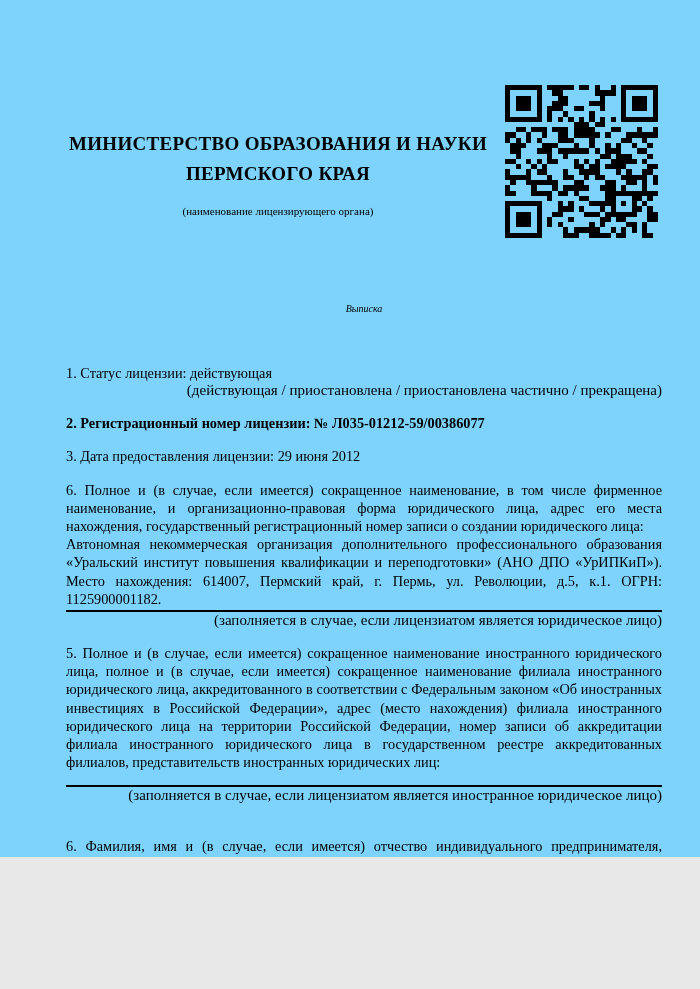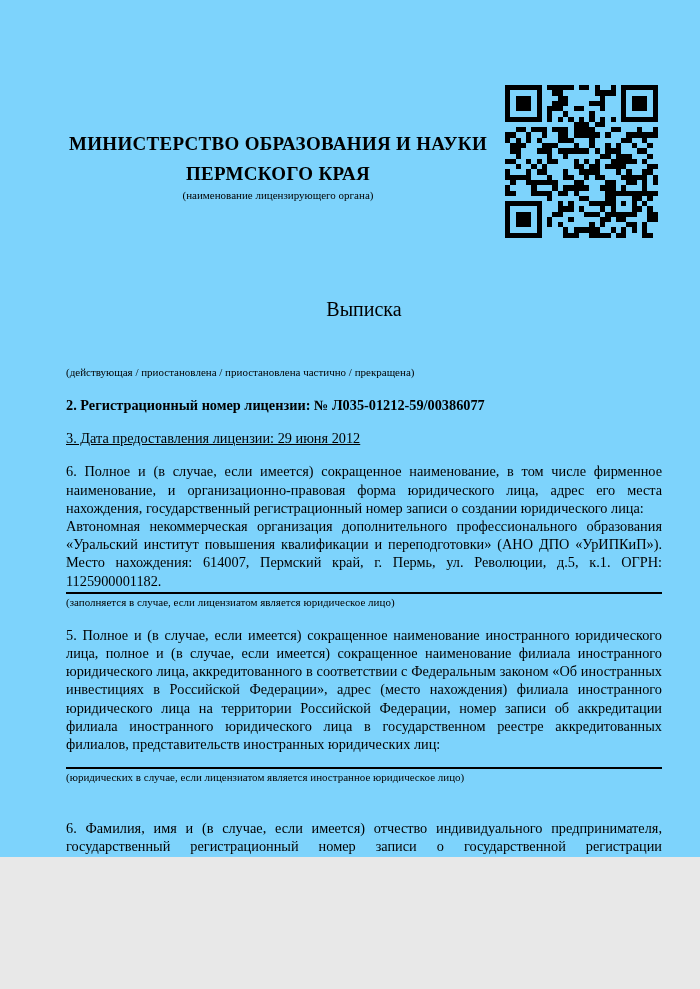--- a/index.html
+++ b/index.html
@@ -15,43 +15,43 @@
   }
   .ministry{
     position:absolute;left:66px;top:129px;width:424px;
     text-align:center;
   }
   .ministry-line{
     font-weight:bold;font-size:19px;line-height:30px;
     letter-spacing:.3px;
   }
   .ministry-caption{
-    font-size:11px;line-height:13px;margin-top:0;
+    font-size:11px;line-height:13px;margin-top:16px;
   }
   .qr{
     position:absolute;left:505px;top:85px;width:153px;height:153px;
   }
   .doc-title{
     position:absolute;left:66px;top:299px;width:596px;
-    text-align:center;font-size:20px;line-height:20px;
+    text-align:center;font-size:10px;line-height:20px;font-style:italic;
   }
   .content{
     position:absolute;left:66px;top:364px;width:596px;
     font-size:14.3px;line-height:18.2px;
   }
   .item{white-space:nowrap;}
   .para{text-align:justify;}
   .caption{
-    font-size:11px;line-height:14px;text-align:left;
+    font-size:15px;line-height:14px;text-align:right;
   }
   .rule{
     border:none;border-top:2px solid #000;margin:0;height:0;
   }
   .mt-item2{margin-top:17px;font-weight:bold;}
-  .mt-item3{margin-top:15px;text-decoration:underline;}
+  .mt-item3{margin-top:15px;}
   .mt-para4{margin-top:15px;}
   .mt-hr4{margin-top:2px;}
   .mt-cap{margin-top:1px;}
   .mt-para5{margin-top:17px;}
   .mt-hr-blank{margin-top:14px;}
   .mt-para6{margin-top:35px;}
   .mt-item7{margin-top:16px;}
   .page-number{
     position:absolute;left:66px;top:927px;width:596px;
     text-align:center;font-size:14px;line-height:16px;
@@ -480,34 +480,35 @@
         <rect x="27" y="28" width="1" height="1"></rect>
       </g>
     </svg>
 
   <div class="doc-title">
     <div>Выписка</div>
   </div>
 
   <div class="content">
 
+    <div class="item">1. Статус лицензии: действующая</div>
     <div class="caption mt-cap">(действующая / приостановлена / приостановлена частично / прекращена)</div>
 
     <div class="item mt-item2">2. Регистрационный номер лицензии: № Л035-01212-59/00386077</div>
 
     <div class="item mt-item3">3. Дата предоставления лицензии: 29 июня 2012</div>
 
     <div class="para mt-para4">6. Полное и (в случае, если имеется) сокращенное наименование, в том числе фирменное наименование, и организационно-правовая форма юридического лица, адрес его места нахождения, государственный регистрационный номер записи о создании юридического лица:</div>
     <div class="para">Автономная некоммерческая организация дополнительного профессионального образования «Уральский институт повышения квалификации и переподготовки» (АНО ДПО «УрИПКиП»). Место нахождения: 614007, Пермский край, г. Пермь, ул. Революции, д.5, к.1. ОГРН: 1125900001182.</div>
     <hr class="rule mt-hr4">
     <div class="caption mt-cap">(заполняется в случае, если лицензиатом является юридическое лицо)</div>
 
     <div class="para mt-para5">5. Полное и (в случае, если имеется) сокращенное наименование иностранного юридического лица, полное и (в случае, если имеется) сокращенное наименование филиала иностранного юридического лица, аккредитованного в соответствии с Федеральным законом «Об иностранных инвестициях в Российской Федерации», адрес (место нахождения) филиала иностранного юридического лица на территории Российской Федерации, номер записи об аккредитации филиала иностранного юридического лица в государственном реестре аккредитованных филиалов, представительств иностранных юридических лиц:</div>
     <hr class="rule mt-hr-blank">
-    <div class="caption mt-cap">(юридических в случае, если лицензиатом является иностранное юридическое лицо)</div>
+    <div class="caption mt-cap">(заполняется в случае, если лицензиатом является иностранное юридическое лицо)</div>
 
     <div class="para mt-para6">6. Фамилия, имя и (в случае, если имеется) отчество индивидуального предпринимателя, государственный регистрационный номер записи о государственной регистрации индивидуального предпринимателя, а также иные сведения, предусмотренные пунктом 3 части 1 статьи 15 Федерального закона «О лицензировании отдельных видов деятельности»:</div>
     <hr class="rule mt-hr-blank">
 
     <div class="item mt-item7">7. Идентификационный номер налогоплательщика: 5904988880</div>
 
   </div>
 
   <div class="page-number">1</div>
 

